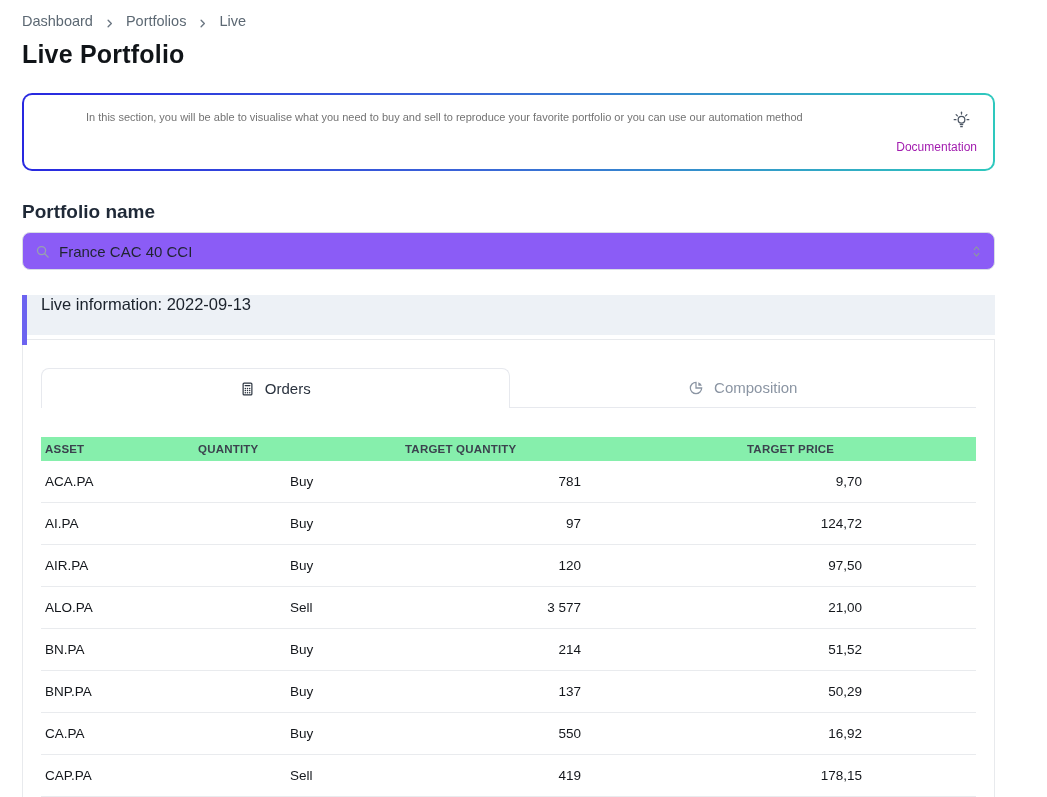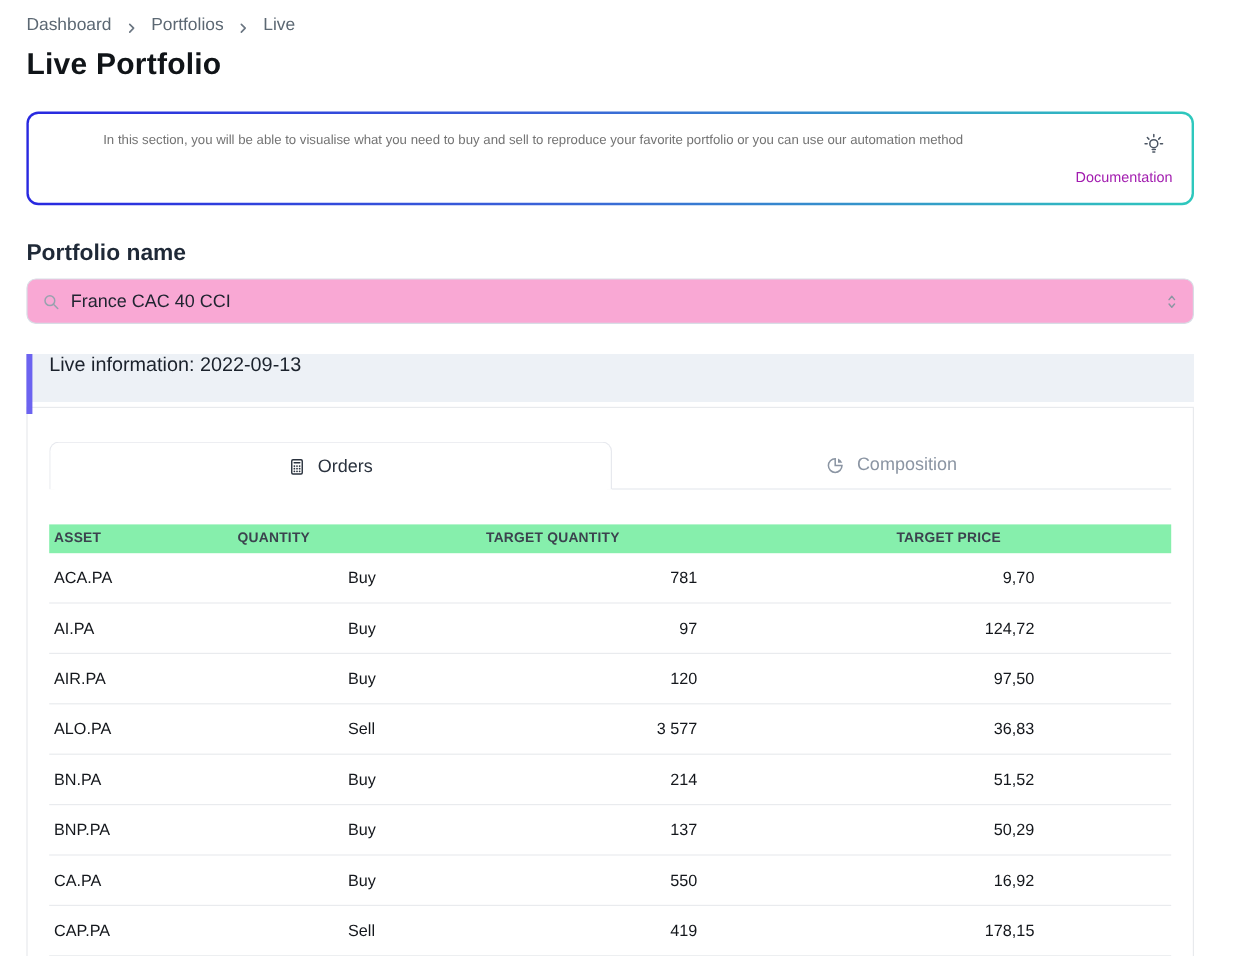--- a/index.html
+++ b/index.html
@@ -20,21 +20,21 @@
     background: linear-gradient(90deg, #2828e0 0%, #3a63d8 45%, #2ec8bd 100%); }
   .info-inner { background: #ffffff; border-radius: 8px; padding: 12px 16px 8px 16px; min-height: 74px; }
   .info-row { display: flex; align-items: flex-start; }
   .info-text { flex: 1; max-width: 885px; font-size: 11px; line-height: 1.55; color: #737373; padding-top: 2px; margin-left: 46px; }
   .info-bulb { margin-left: auto; padding: 4px 6px 0 0; }
   .doc-link { text-align: right; font-size: 12px; color: #a21caf; margin-top: 6px; cursor: pointer; }
 
   
   .field-label { margin-top: 30px; font-size: 19px; font-weight: 600; color: #1f2937; }
   .select-box { margin-top: 9px; height: 38px; border: 1px solid #d8dde5; border-radius: 8px;
-    display: flex; align-items: center; gap: 9px; padding: 0 12px; background: #f9a8d4; cursor: pointer; }
+    display: flex; align-items: center; gap: 9px; padding: 0 12px; background: #8b5cf6; cursor: pointer; }
   .select-value { font-size: 15px; color: #1f2430; }
   .select-caret { margin-left: auto; display: flex; align-items: center; }
 
   
   .section-header { position: relative; margin-top: 25px; height: 40px; background: #edf1f6;
     display: flex; align-items: flex-start; padding-left: 19px; }
   .section-accent { position: absolute; left: 0; top: 0; width: 5px; height: 50px; background: #6c63f0; }
   .section-title { font-size: 16.5px; color: #1b222c; }
 
   
@@ -176,21 +176,21 @@
     <span class="td-asset">AIR.PA</span>
     <span class="td-direction">Buy</span>
     <span class="td-quantity">120</span>
     <span class="td-price">97,50</span>
   </div>
 
   <div class="t-row">
     <span class="td-asset">ALO.PA</span>
     <span class="td-direction">Sell</span>
     <span class="td-quantity">3 577</span>
-    <span class="td-price">36,83</span>
+    <span class="td-price">21,00</span>
   </div>
 
   <div class="t-row">
     <span class="td-asset">BN.PA</span>
     <span class="td-direction">Buy</span>
     <span class="td-quantity">214</span>
     <span class="td-price">51,52</span>
   </div>
 
   <div class="t-row">

